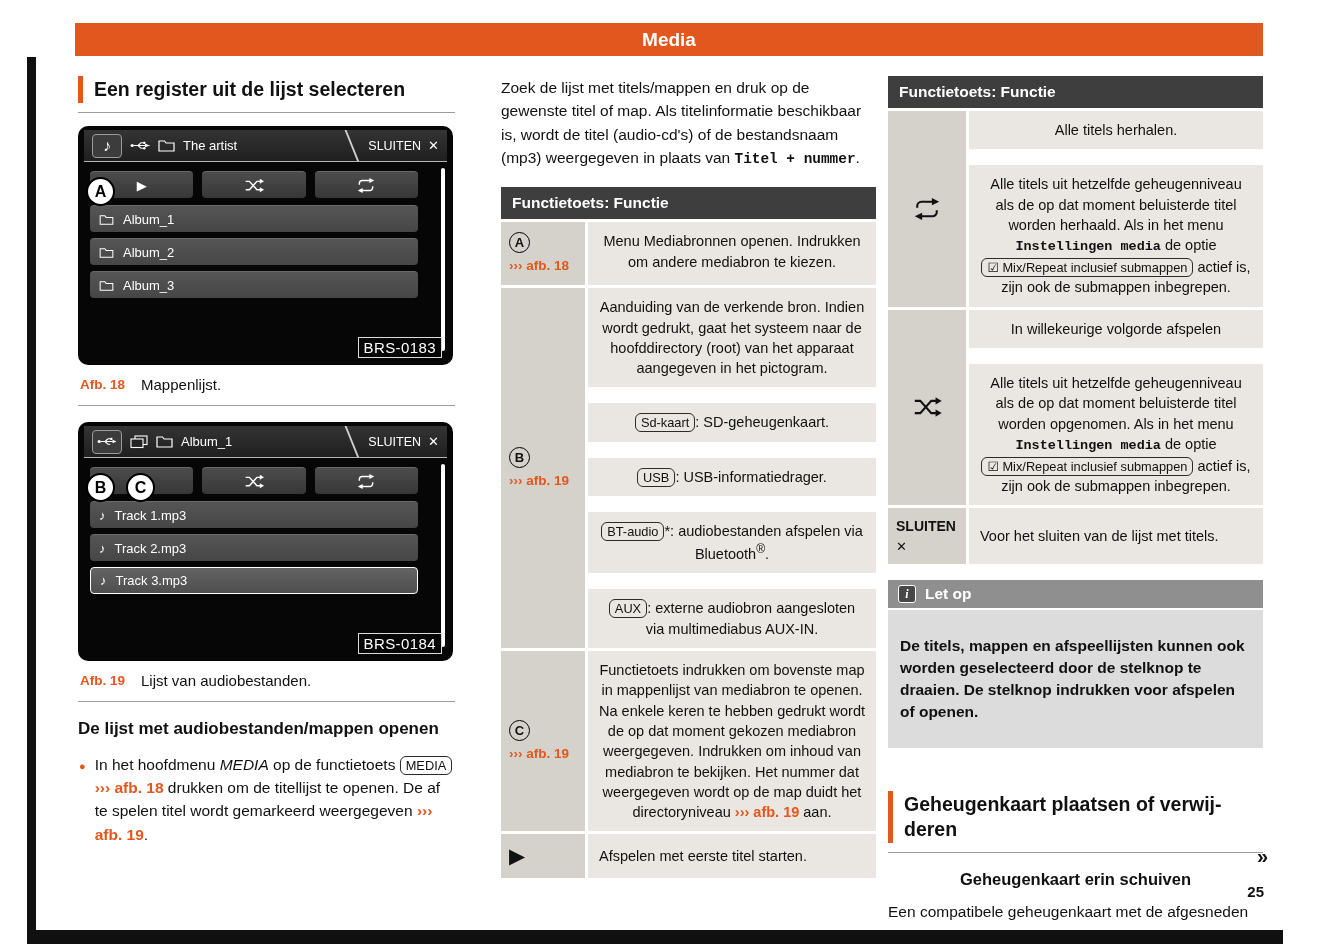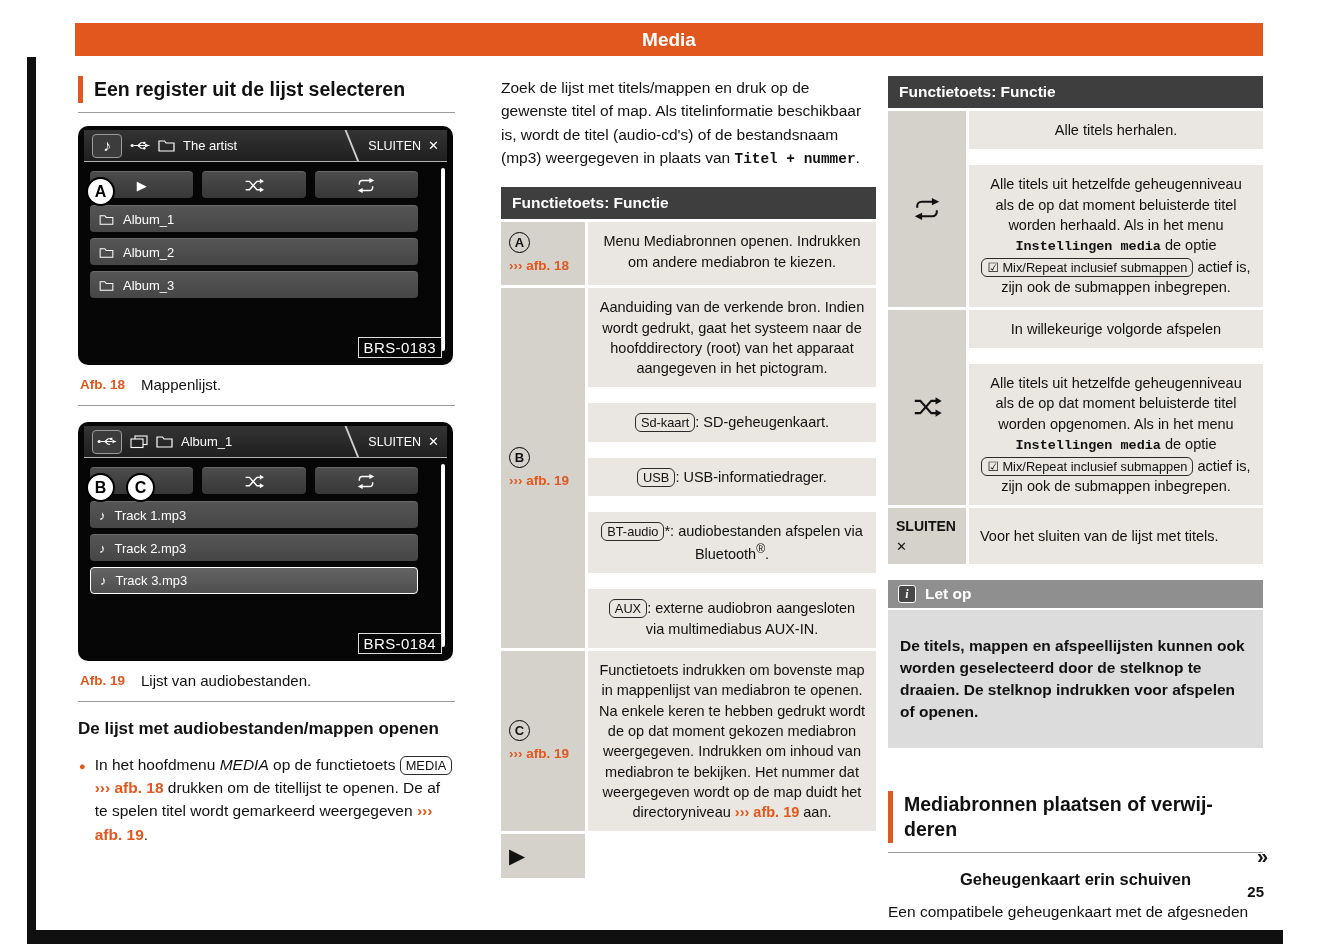--- a/index.html
+++ b/index.html
@@ -315,20 +315,23 @@
         <div class="tcell" style="flex:1;">
           <span>Functietoets indrukken om bovenste map in mappenlijst van mediabron te openen. Na enkele keren te hebben gedrukt wordt de op dat moment gekozen mediabron weergegeven. Indrukken om inhoud van mediabron te bekijken. Het nummer dat weergegeven wordt op de map duidt het directoryniveau </span><span class="lnk">››› afb. 19</span><span> aan.</span>
         </div>
       </div>
     </div>
 
     <div class="trow">
       <div class="tkey">
         <span class="play-glyph">▶</span>
       </div>
+      <div class="tcol">
+        <div class="tcell" style="flex:1; display:flex; align-items:center;">Afspelen met eerste titel starten.</div>
+      </div>
     </div>
   </div>
 
   <div class="col col-right">
     <div class="tbl-head">Functietoets: Functie</div>
 
     <div class="trow">
       <div class="tkey tkey-center" style="width:78px;">
         <svg class="icon-svg" width="30" height="22" viewBox="0 0 24 18">
           <path d="M4 8 V6.5 a3.5 3.5 0 0 1 3.5 -3.5 H17" fill="none" stroke="#111" stroke-width="1.7"></path>
@@ -375,21 +378,21 @@
     <div class="note">
       <div class="note-head">
         <span class="note-i">i</span>
         <span>Let op</span>
       </div>
       <div class="note-body">De titels, mappen en afspeellijsten kunnen ook worden geselecteerd door de stelknop te draaien. De stelknop indrukken voor afspelen of openen.</div>
     </div>
 
     <div class="section2">
       <div class="section-head">
-        <span>Mediabronnen plaatsen of verwij-</span><br>
+        <span>Geheugenkaart plaatsen of verwij-</span><br>
         <span>deren</span>
       </div>
       <div class="rule"></div>
       <div class="sub2">Geheugenkaart erin schuiven</div>
       <p class="para">Een compatibele geheugenkaart met de afgesneden hoek eerst en naar rechts gericht</p>
     </div>
   </div>
 
   <div class="more-marker">»</div>
   <div class="page-number">25</div>

